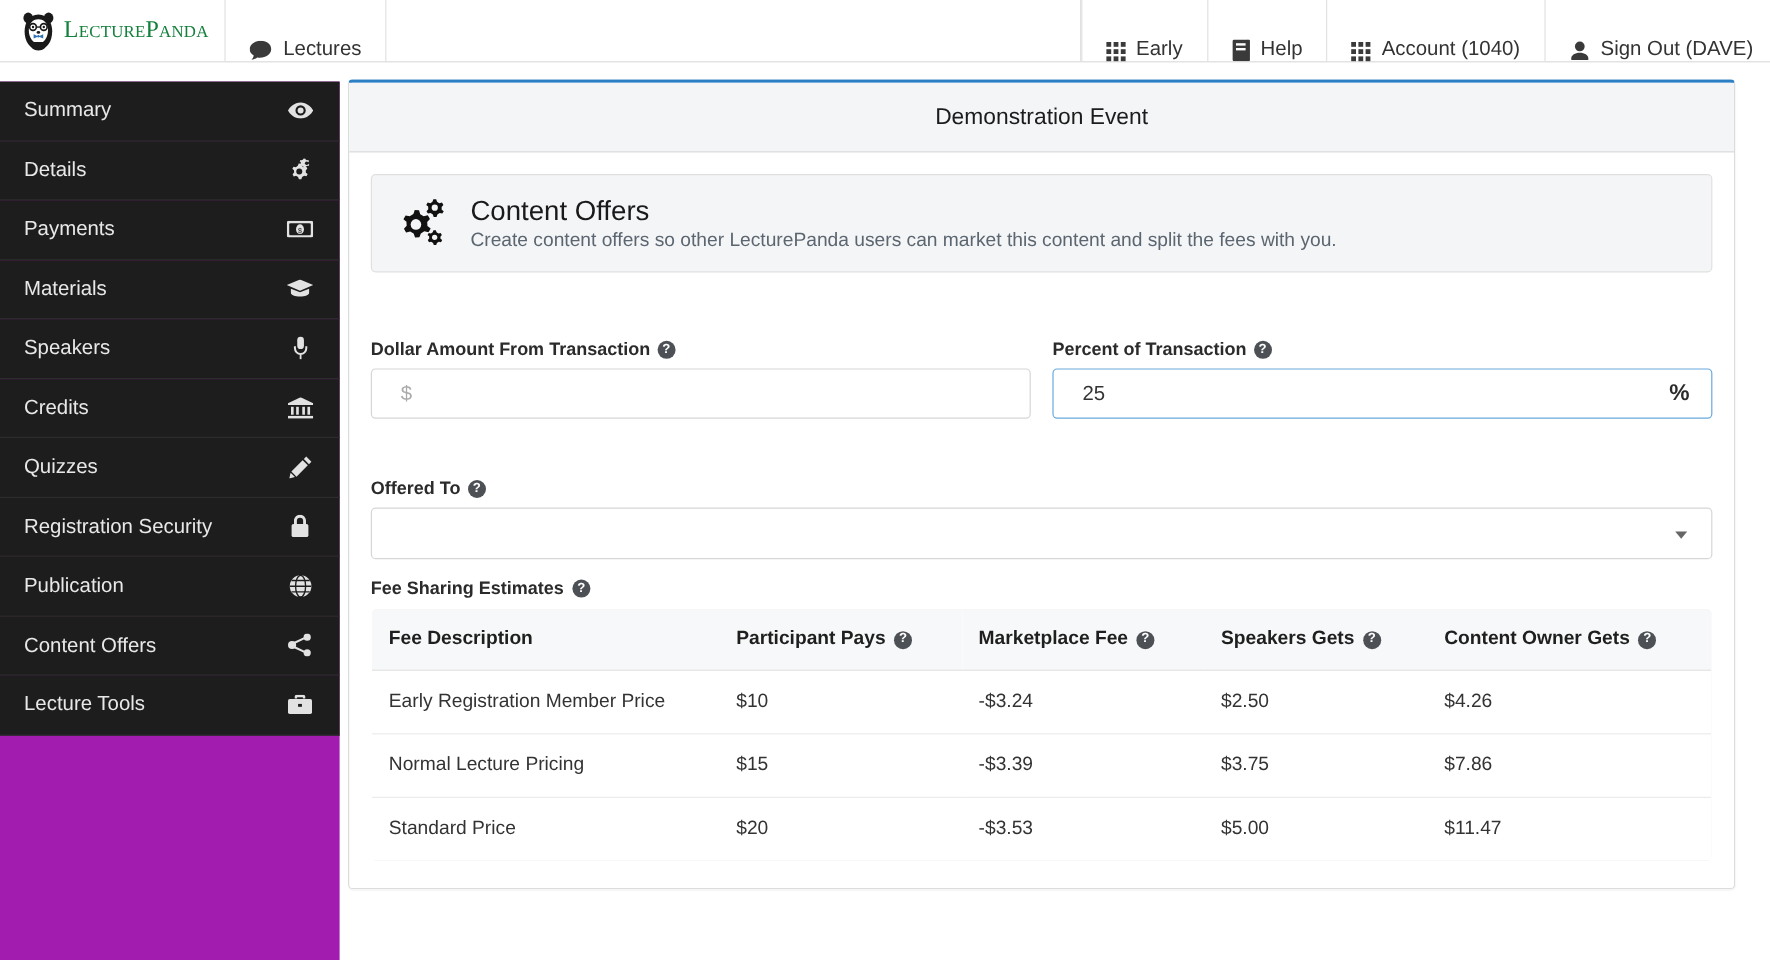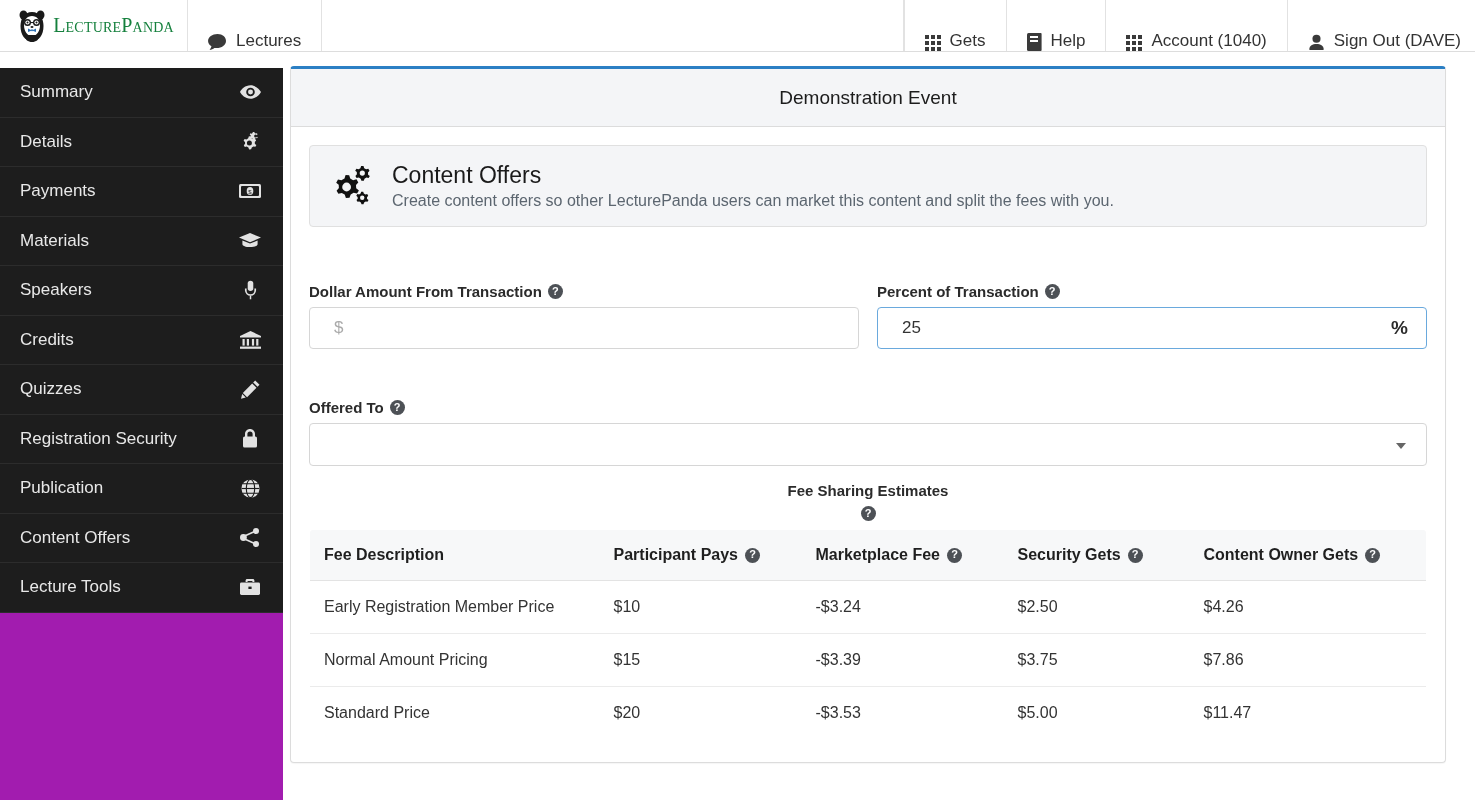--- a/index.html
+++ b/index.html
@@ -176,21 +176,20 @@
     border-left: 5px solid transparent;
     border-right: 5px solid transparent;
     border-top: 6px solid #666666;
   }
 
   
   .section-label {
     font-size: 15px; font-weight: bold; color: #2b2b2b;
     display: flex; align-items: center; gap: 7px;
     margin: 16px 0 8px 0;
-    flex-direction: column;
   }
   table.fees {
     width: 100%;
     border-collapse: collapse;
     border: 1px solid #e3e3e3;
     border-radius: 4px;
     overflow: hidden;
     table-layout: fixed;
   }
   table.fees thead th {
@@ -264,21 +263,21 @@
             <i></i>
             <i></i>
             <i></i>
             <i></i>
             <i></i>
             <i></i>
             <i></i>
             <i></i>
           </span>
       </span>
-      <span>Gets</span>
+      <span>Early</span>
     </a>
 
     <a class="nav-item">
       <span class="nav-ico">
         <svg width="15" height="18" viewBox="0 0 15 18" aria-hidden="true">
           <rect x="0" y="0" width="14" height="18" rx="1.5" fill="#3a3a3a"></rect>
           <rect x="3" y="3" width="8" height="2" fill="#ffffff"></rect>
           <rect x="3" y="7" width="8" height="2" fill="#ffffff"></rect>
           <rect x="12.2" y="0" width="2.4" height="18" rx="1" fill="#3a3a3a"></rect>
         </svg>
@@ -531,42 +530,42 @@
               </span>
             </th>
             <th class="c2">
               <span class="th-in">
                 <span>Marketplace Fee</span>
                 <span class="help">?</span>
               </span>
             </th>
             <th class="c3">
               <span class="th-in">
-                <span>Security Gets</span>
+                <span>Speakers Gets</span>
                 <span class="help">?</span>
               </span>
             </th>
             <th class="c4">
               <span class="th-in">
                 <span>Content Owner Gets</span>
                 <span class="help">?</span>
               </span>
             </th>
           </tr>
         </thead>
         <tbody>
           <tr>
             <td>Early Registration Member Price</td>
             <td>$10</td>
             <td>-$3.24</td>
             <td>$2.50</td>
             <td>$4.26</td>
           </tr>
           <tr>
-            <td>Normal Amount Pricing</td>
+            <td>Normal Lecture Pricing</td>
             <td>$15</td>
             <td>-$3.39</td>
             <td>$3.75</td>
             <td>$7.86</td>
           </tr>
           <tr>
             <td>Standard Price</td>
             <td>$20</td>
             <td>-$3.53</td>
             <td>$5.00</td>

